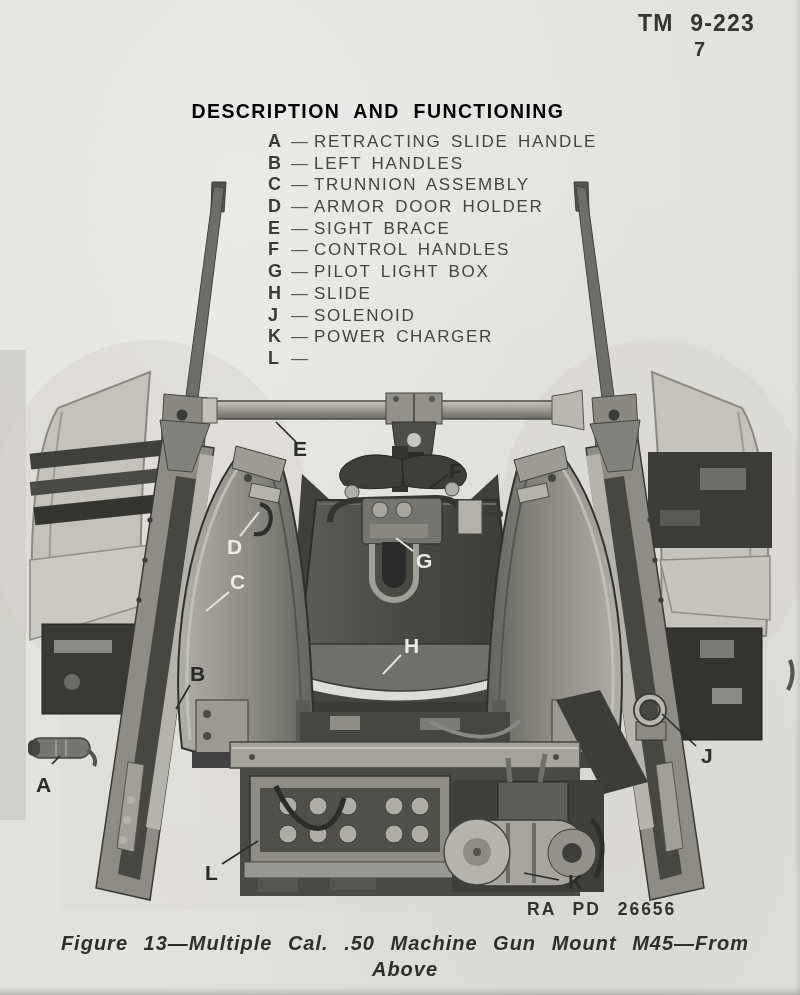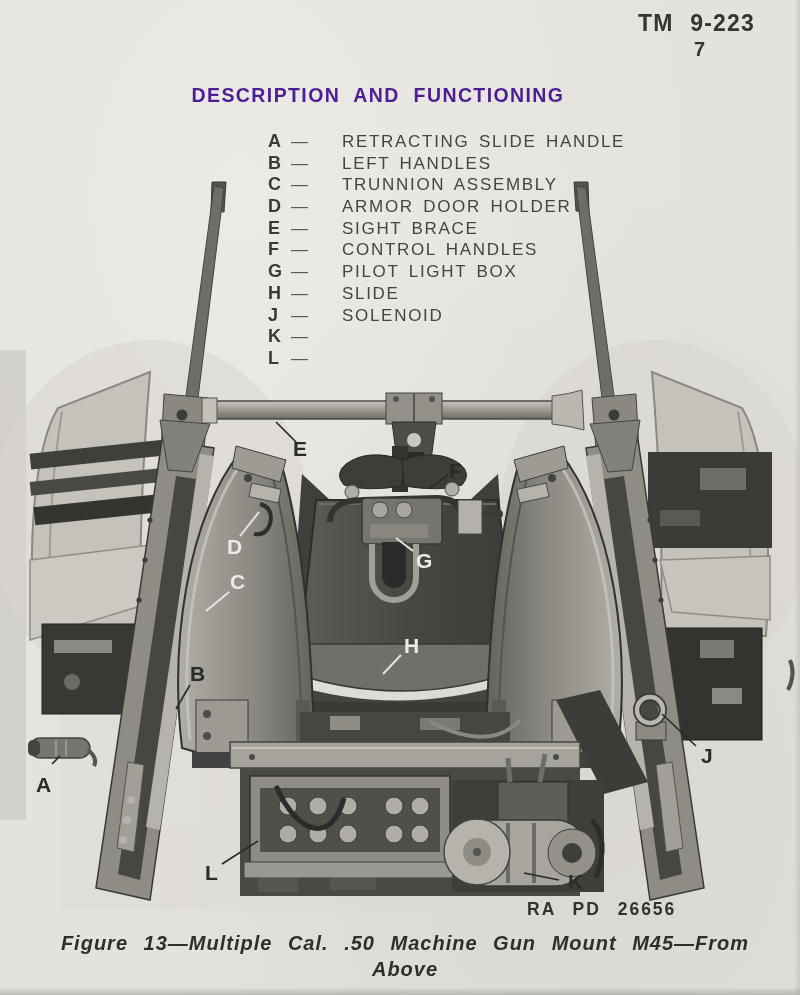--- a/index.html
+++ b/index.html
@@ -15,29 +15,29 @@
   .doc-number{
     position:absolute;left:638px;top:10px;
     font-size:23px;font-weight:700;letter-spacing:1.2px;word-spacing:9px;
     color:#35342f;white-space:nowrap;
   }
   .page-number{
     position:absolute;left:694px;top:38px;
     font-size:20px;font-weight:700;color:#35342f;
   }
   .section-title{
-    position:absolute;left:0;top:84px;width:756px;text-align:center;
+    position:absolute;left:0;top:100px;width:756px;text-align:center;
     font-size:19.5px;font-weight:700;letter-spacing:1.4px;word-spacing:7px;
-    color:#4c1d95;white-space:nowrap;
+    color:#000000;white-space:nowrap;
   }
   .legend{position:absolute;left:268px;top:131px;}
   .lrow{display:flex;align-items:baseline;height:21.7px;white-space:nowrap;}
   .lkey{font-weight:700;font-size:18px;width:21px;color:#3b3a36;}
   .ldash{font-size:17px;margin:0 6px 0 2px;color:#55544f;}
-  .llabel{font-size:17px;letter-spacing:1.7px;word-spacing:3px;color:#454440;margin-left:28px;}
+  .llabel{font-size:17px;letter-spacing:1.7px;word-spacing:3px;color:#454440;}
   .photo-svg{position:absolute;left:0;top:0;}
   .co{font-family:"Liberation Sans",sans-serif;font-weight:700;font-size:21px;}
   .co-dark{fill:#2c2b28;}
   .co-light{fill:#eceae5;}
   .ld-dark{stroke:#2c2b28;stroke-width:1.7;fill:none;}
   .ld-light{stroke:#e6e4df;stroke-width:2;fill:none;}
   .credit{font-family:"Liberation Sans",sans-serif;font-weight:700;font-size:17.5px;
     letter-spacing:2px;word-spacing:10px;fill:#33322e;}
   .caption{
     position:absolute;left:12px;top:931px;width:786px;text-align:center;
@@ -365,20 +365,21 @@
     <span class="llabel">SLIDE</span>
   </div>
   <div class="lrow">
     <span class="lkey">J</span>
     <span class="ldash">—</span>
     <span class="llabel">SOLENOID</span>
   </div>
   <div class="lrow">
     <span class="lkey">K</span>
     <span class="ldash">—</span>
+    <span class="llabel">POWER CHARGER</span>
   </div>
   <div class="lrow">
     <span class="lkey">L</span>
     <span class="ldash">—</span>
   </div>
 </div>
 
 <div class="caption">Figure 13—Multiple Cal. .50 Machine Gun Mount M45—From</div>
 <div class="caption caption2">Above</div>
 

